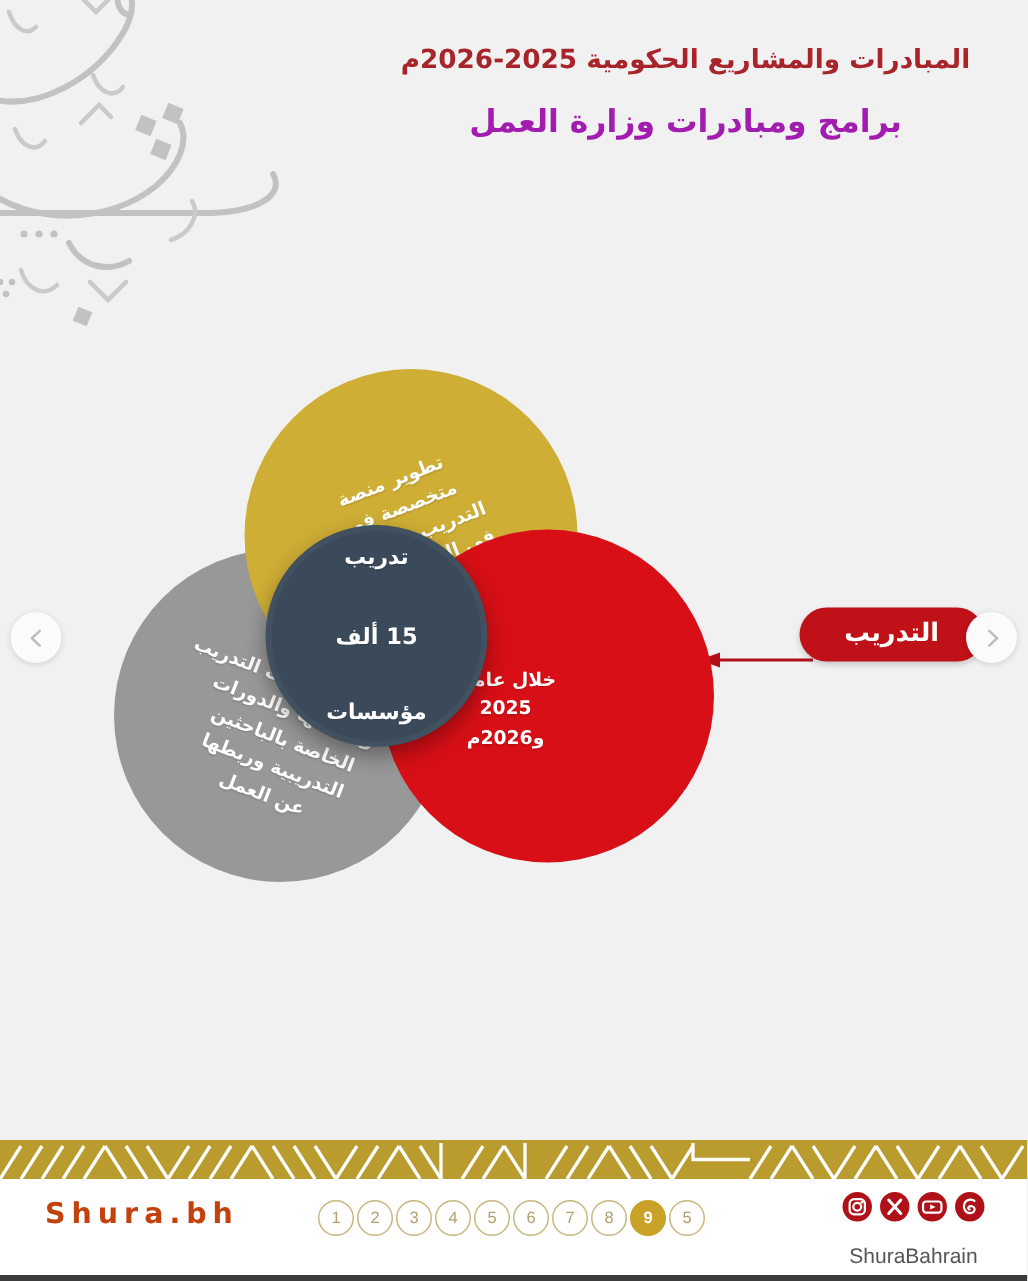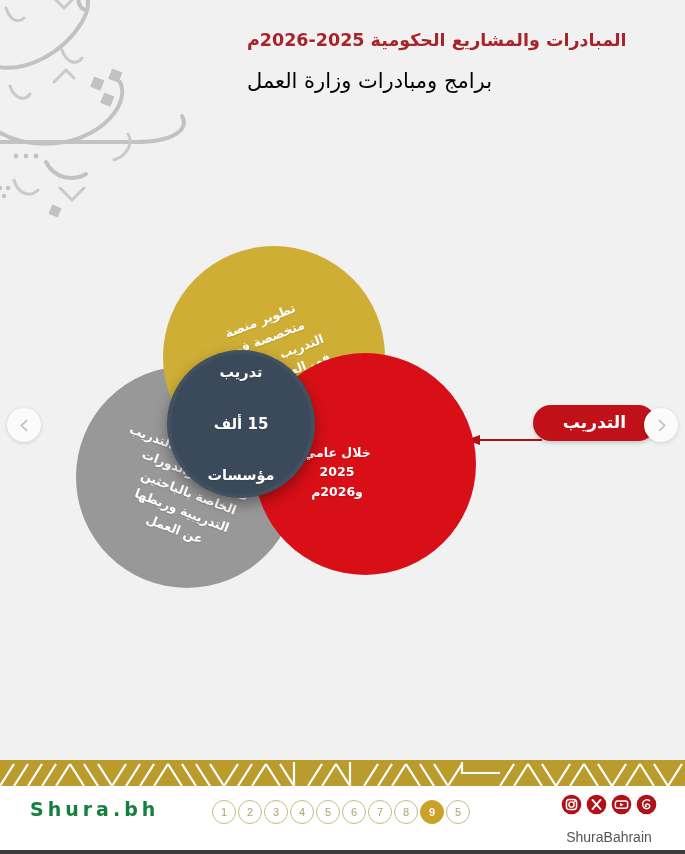--- a/index.html
+++ b/index.html
@@ -34,38 +34,38 @@
     opacity: 0.55;
     pointer-events: none;
   }
 
   
   .header {
     position: absolute;
     right: 18px;
     top: 30px;
     width: 420px;
-    text-align: left;
+    text-align: center;
     direction: rtl;
   }
   .header-title {
     font-family: "DejaVu Sans", sans-serif;
     font-size: 17.5px;
     font-weight: bold;
     color: #a8242b;
     letter-spacing: 0px;
     line-height: 1.25;
     white-space: nowrap;
   }
   .header-subtitle {
     margin-top: 16px;
     font-family: "DejaVu Sans", sans-serif;
     font-size: 21px;
-    font-weight: normal;
-    color: #000000;
+    font-weight: bold;
+    color: #a21caf;
     line-height: 1.3;
     white-space: nowrap;
   }
 
   
   .venn {
     position: absolute;
     left: 58px;
     top: 238px;
     width: 420px;
@@ -99,21 +99,21 @@
     width: 222px;
     height: 222px;
     left: 18px;
     top: 128px;
     background: #989898;
     z-index: 1;
   }
   .circle-center {
     width: 148px;
     height: 148px;
-    left: 109px;
+    left: 119px;
     top: 112px;
     background: #3b4a5a;
     z-index: 6;
     box-shadow: 0 6px 14px rgba(0,0,0,0.35), 0 0 0 4px rgba(255,255,255,0.04) inset;
   }
 
   .circle-text {
     color: #ffffff;
     font-weight: bold;
     text-align: center;
@@ -208,21 +208,21 @@
     width: 685px;
     height: 68px;
     background: #ffffff;
     display: flex;
     align-items: center;
   }
   .footer-logo {
     position: absolute;
     left: 30px;
     top: 12px;
-    color: #15803d;
+    color: #c2410c;
     font-size: 19px;
     font-weight: bold;
     letter-spacing: 4px;
     direction: ltr;
   }
   .pager {
     position: absolute;
     left: 212px;
     top: 14px;
     display: flex;

